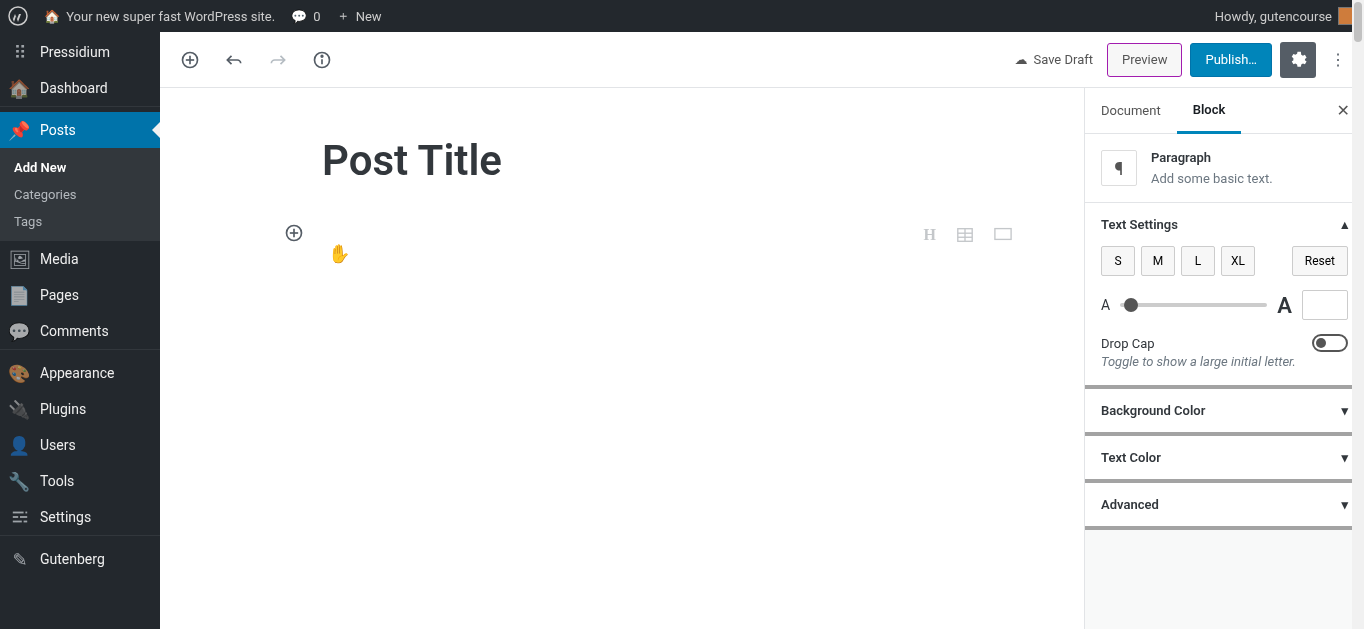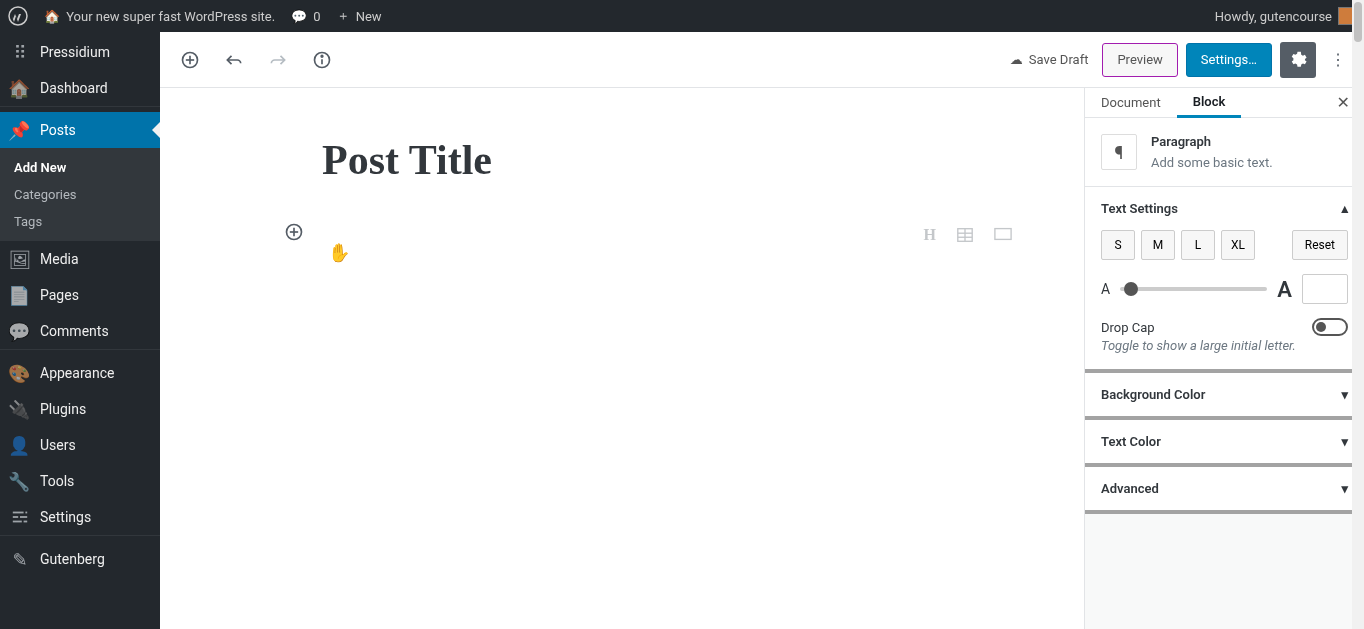--- a/index.html
+++ b/index.html
@@ -28,29 +28,29 @@
 .icon-btn.disabled { color: #b5bcc2; cursor: default; }
 .text-link { display: inline-flex; align-items: center; gap: 6px; font-size: 13px; color: #555; cursor: pointer; padding: 0 6px; }
 .btn-secondary { height: 34px; padding: 0 14px; border: 1px solid #a21caf; background: #f7f7f7; color: #555; font-size: 13px; border-radius: 3px; cursor: pointer; }
 .btn-primary { height: 34px; padding: 0 14px; border: 1px solid #0073aa; background: #0085ba; color: #fff; font-size: 13px; border-radius: 3px; cursor: pointer; }
 .icon-square { width: 36px; height: 36px; background: #555d66; color: #fff; display: inline-flex; align-items: center; justify-content: center; border-radius: 3px; cursor: pointer; }
 .more-btn { width: 28px; height: 36px; display: inline-flex; align-items: center; justify-content: center; color: #555d66; cursor: pointer; }
 
 .editor-body { flex: 1; display: flex; overflow: hidden; }
 .canvas { flex: 1; padding: 40px 0; position: relative; overflow-y: auto; }
 .canvas-inner { max-width: 720px; margin: 0 auto; padding: 0 60px; position: relative; }
-.title-input { font-size: 42px; font-weight: 600; color: #32373c; width: 100%; border: none; outline: none; padding: 8px 0; font-family: Liberation Serif, serif; }
+.title-input { font-size: 42px; font-weight: 600; color: #32373c; width: 100%; border: none; outline: none; padding: 8px 0; }
 .block-area { margin-top: 20px; position: relative; min-height: 40px; }
 .block-appender { position: absolute; left: -42px; top: 6px; width: 28px; height: 28px; display: flex; align-items: center; justify-content: center; color: #555d66; cursor: pointer; }
 .hand-cursor { position: absolute; left: 6px; top: 30px; font-size: 18px; color: #222; }
 .float-icons { position: absolute; right: 72px; top: 138px; display: flex; gap: 20px; color: #c4c7ca; }
 
 .settings-panel { width: 280px; border-left: 1px solid #e2e4e7; background: #fff; overflow-y: auto; font-size: 13px; color: #32373c; background:#f8f9f9; }
 .panel-tabs { display: flex; align-items: center; border-bottom: 1px solid #e2e4e7; background:#fff; }
-.panel-tab { padding: 6px 16px; cursor: pointer; color: #555; }
+.panel-tab { padding: 14px 16px; cursor: pointer; color: #555; }
 .panel-tab.active { color: #191e23; border-bottom: 3px solid #0085ba; font-weight: 600; margin-bottom: -1px; }
 .panel-close { margin-left: auto; padding: 0 14px; color: #555; cursor: pointer; font-size: 16px; }
 .panel-card { padding: 16px; display: flex; gap: 14px; border-bottom: 1px solid #e2e4e7; background:#fff; }
 .panel-card .ic-box { width: 36px; height: 36px; display: flex; align-items: center; justify-content: center; border: 1px solid #ddd; border-radius: 2px; color: #555; font-size: 18px; }
 .panel-section { border-bottom: 4px solid #a3a3a3; background:#fff; }
 .panel-head { padding: 14px 16px; display: flex; justify-content: space-between; align-items: center; font-weight: 600; cursor: pointer; }
 .panel-body { padding: 0 16px 16px; }
 .size-buttons { display: flex; gap: 6px; margin-bottom: 14px; align-items:center; }
 .size-btn { width: 34px; height: 30px; border: 1px solid #ccc; background: #f7f7f7; font-size: 12px; cursor: pointer; border-radius: 2px; }
 .reset-btn { height: 30px; padding: 0 12px; border: 1px solid #ccc; background: #f7f7f7; font-size: 12px; cursor: pointer; border-radius: 2px; margin-left:auto; }
@@ -196,21 +196,21 @@
             <circle cx="12" cy="7.5" r="1" fill="#555d66"></circle>
           </svg>
       </button>
     </div>
     <div class="topbar-right">
       <span class="text-link">
         <span>☁</span>
         <span>Save Draft</span>
       </span>
       <button class="btn-secondary">Preview</button>
-      <button class="btn-primary">Settings…</button>
+      <button class="btn-primary">Publish…</button>
       <span class="icon-square">
         <svg width="20" height="20" viewBox="0 0 24 24" fill="#fff">
             <path d="M12 8a4 4 0 100 8 4 4 0 000-8zm8.4 4a8.4 8.4 0 00-.1-1.2l2-1.6-2-3.4-2.4 1a8 8 0 00-2-1.2L15.4 2h-4l-.5 2.6a8 8 0 00-2 1.2l-2.4-1-2 3.4 2 1.6a8.4 8.4 0 000 2.4l-2 1.6 2 3.4 2.4-1a8 8 0 002 1.2l.5 2.6h4l.5-2.6a8 8 0 002-1.2l2.4 1 2-3.4-2-1.6c.1-.4.1-.8.1-1.2z"></path>
           </svg>
       </span>
       <span class="more-btn">⋮</span>
     </div>
   </div>
 
   <div class="editor-body">

